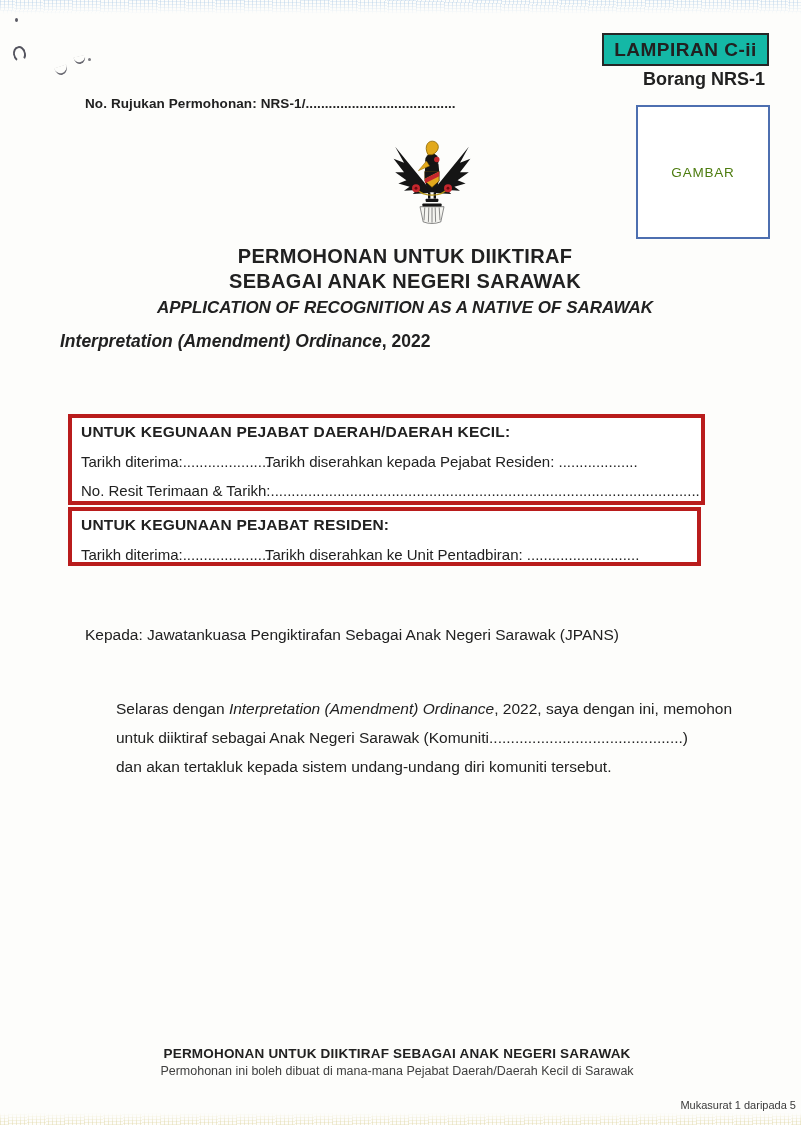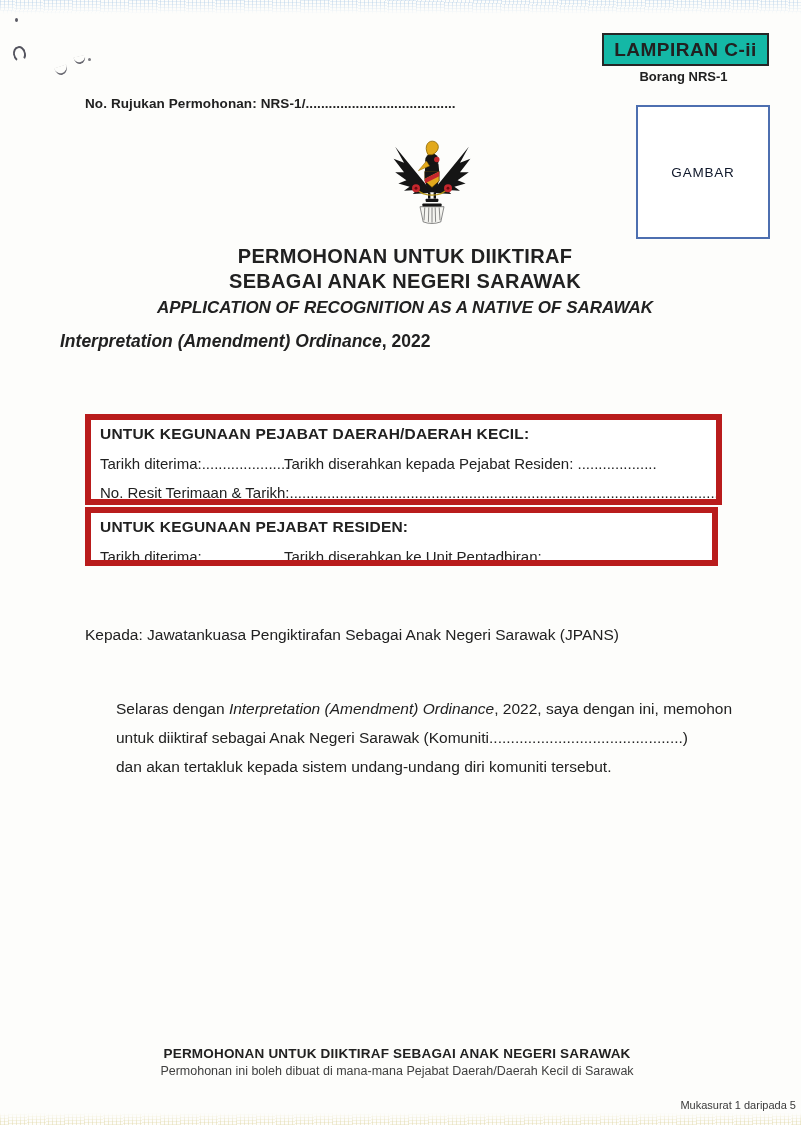--- a/index.html
+++ b/index.html
@@ -34,41 +34,41 @@
   .m3{left:74px;top:56px;width:12px;height:6px;border-bottom:2px solid #6a6a72;border-radius:0 0 50% 50%/0 0 100% 100%;transform:rotate(-14deg);}
   .m4{left:15px;top:18px;width:3px;height:4px;background:#5a5a64;border-radius:50%;}
   .m5{left:88px;top:58px;width:3px;height:3px;background:#7a7a80;border-radius:50%;}
 
   
   .lampiran-box{
     left:602px;top:33px;width:163px;height:29px;border:2px solid #262626;
     display:flex;align-items:center;justify-content:center;
     font-size:19px;font-weight:600;letter-spacing:.5px;background:#14b8a6;
   }
-  .borang{left:602px;top:69px;width:163px;text-align:center;font-size:13px;font-weight:bold;}
+  .borang{left:602px;top:69px;width:163px;text-align:right;font-size:18px;font-weight:bold;}
   .refno{left:85px;top:96px;font-size:13.5px;font-weight:bold;letter-spacing:.1px;white-space:nowrap;}
 
   
   .crest{left:388px;top:136px;width:88px;height:95px;}
   .photo-box{
     left:636px;top:105px;width:130px;height:130px;border:2px solid #4d6fb0;background:#fff;
     display:flex;align-items:center;justify-content:center;
-    font-size:13.5px;letter-spacing:.8px;color:#0f172a;
+    font-size:13.5px;letter-spacing:.8px;color:#4d7c0f;
   }
 
   
   .title-block{left:60px;top:244px;width:690px;text-align:center;line-height:25px;}
   .t-main{font-size:20px;font-weight:bold;letter-spacing:.3px;}
   .t-eng{font-size:17px;font-weight:bold;font-style:italic;margin-top:1px;}
   .ordinance{left:60px;top:331px;width:690px;text-align:left;font-size:17.5px;font-weight:bold;}
   .it{font-style:italic;}
 
   
   .office-box{
-    left:85px;background:#fff;border:6px solid #b91c1c;box-sizing:border-box;
+    left:68px;background:#fff;border:4px solid #b91c1c;box-sizing:border-box;
     padding:5px 9px 0 9px;white-space:nowrap;overflow:hidden;
   }
   .box1{top:414px;width:637px;height:91px;}
   .box2{top:507px;width:633px;height:59px;}
   .ob-header{font-size:15.5px;font-weight:bold;letter-spacing:.2px;}
   .ob-row{font-size:15px;margin-top:12px;}
   .cell-left{display:inline-block;width:184px;}
 
   
   .kepada{left:85px;top:626px;font-size:15.5px;white-space:nowrap;}

